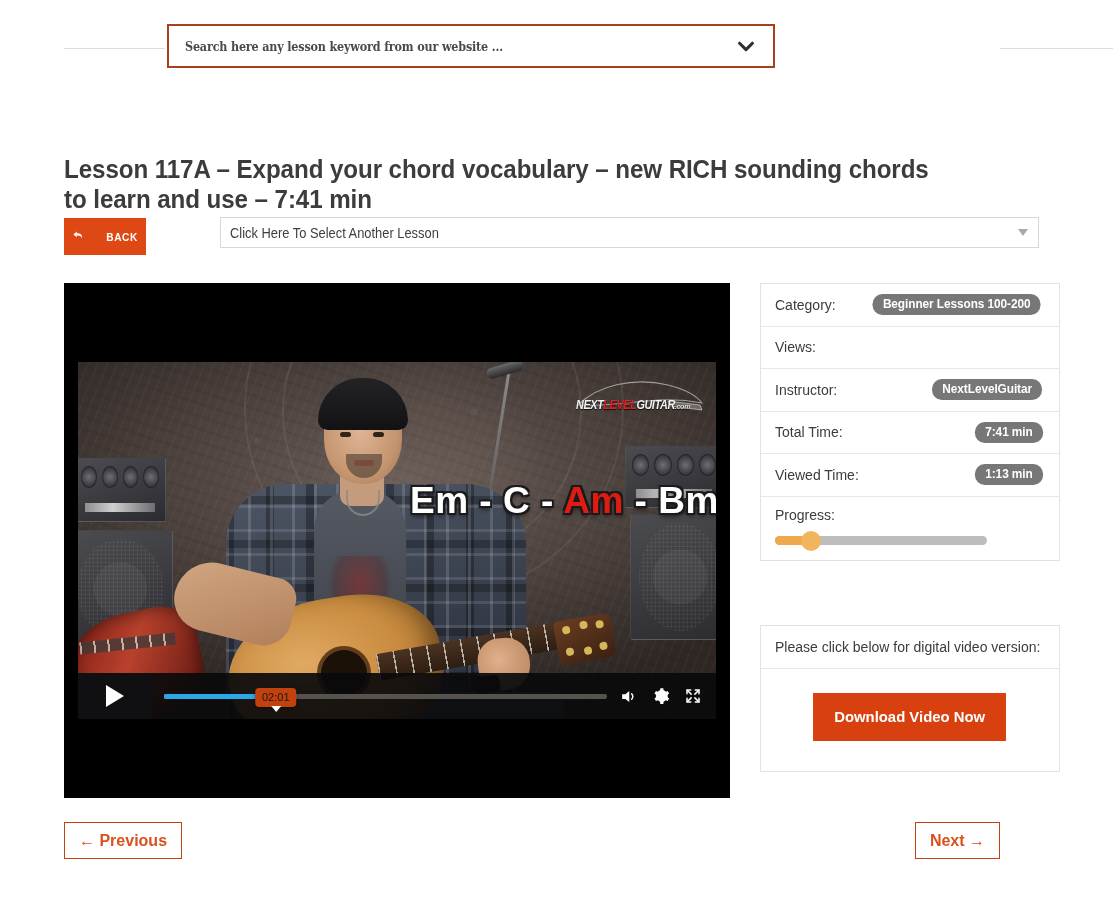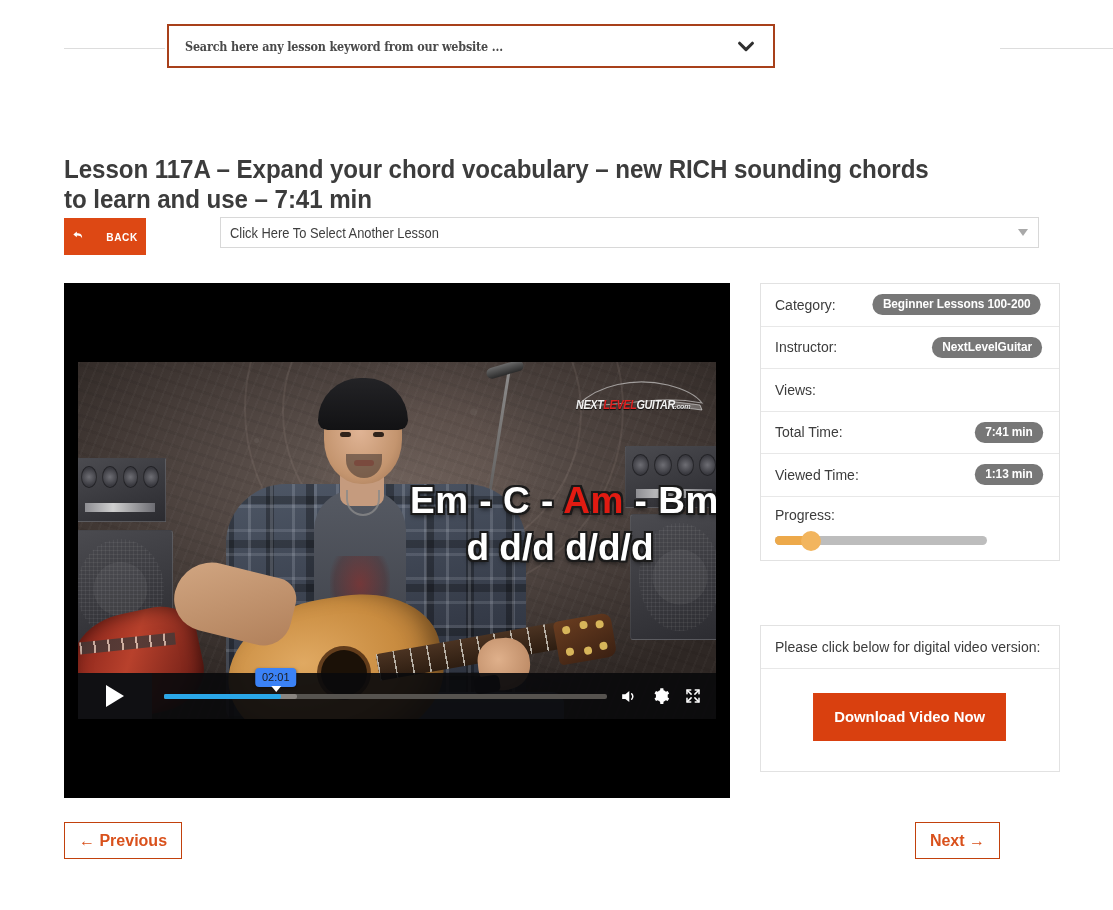--- a/index.html
+++ b/index.html
@@ -313,22 +313,22 @@
   .play-tri {
     width: 0; height: 0;
     border-top: 11px solid transparent; border-bottom: 11px solid transparent;
     border-left: 18px solid #ffffff;
   }
   .scrub-wrap { flex: 1; position: relative; height: 46px; display: flex; align-items: center; padding: 0 12px; }
   .scrub-track { position: relative; width: 100%; height: 5px; background: #56534f; border-radius: 2px; }
   .scrub-buffer { position: absolute; left: 0; top: 0; height: 5px; width: 30%; background: #8a8580; border-radius: 2px; }
   .scrub-played { position: absolute; left: 0; top: 0; height: 5px; width: 26.5%; background: #2aa7e8; border-radius: 2px; }
   .tooltip {
-    position: absolute; left: 26.5%; bottom: 32px; transform: translateX(-50%);
-    background: #3b82f6; color: #1a1a1a; font-size: 11px;
+    position: absolute; left: 26.5%; bottom: 12px; transform: translateX(-50%);
+    background: #c2410c; color: #1a1a1a; font-size: 11px;
     padding: 3px 7px 4px; border-radius: 4px; white-space: nowrap;
     box-shadow: 0 1px 3px rgba(0,0,0,.4);
   }
   .tooltip:after {
     content: ""; position: absolute; left: 50%; bottom: -5px; margin-left: -5px;
     border-left: 5px solid transparent; border-right: 5px solid transparent;
     border-top: 6px solid #ffffff;
   }
   .ctrl-icons { display: flex; align-items: center; gap: 14px; padding-right: 14px; flex: 0 0 auto; }
   .ctrl-icons .ic { cursor: pointer; display: flex; }
@@ -501,21 +501,20 @@
 
       <div class="nlg-logo">
         <svg viewBox="0 0 134 42" width="134" height="42" style="position:absolute;inset:0">
           <path d="M6 26 C26 6 62 -2 96 6 C112 10 124 16 130 24 C120 22 104 20 86 21 C58 23 26 28 6 26 Z" fill="none" stroke="rgba(240,240,240,.55)" stroke-width="1.1"></path>
           <path d="M96 22 L128 26 L130 31 L98 27 Z" fill="rgba(225,225,225,.30)" stroke="rgba(240,240,240,.55)" stroke-width="1"></path>
         </svg>
         <div class="nlg-text"><span class="w">NEXT</span><span class="r">LEVEL</span><span class="w">GUITAR</span><span class="dot">.com</span></div>
       </div>
 
       <div class="chord-line"><span>Em - C - </span><span class="hl">Am</span><span> - Bm</span></div>
-      <div class="strum-line">d  d/d  d/d/d</div>
 
       <div class="controls">
         <div class="play-btn">
           <span class="play-tri"></span>
         </div>
         <div class="scrub-wrap">
           <div class="scrub-track">
             <div class="scrub-buffer"></div>
             <div class="scrub-played"></div>
           </div>
@@ -551,26 +550,26 @@
       </div>
     </div>
   </div>
 
   <div class="info-card">
     <div class="info-row">
       <span class="info-label">Category:</span>
       <span class="badge">Beginner Lessons 100-200</span>
     </div>
     <div class="info-row">
+      <span class="info-label">Views:</span>
+      <span></span>
+    </div>
+    <div class="info-row">
       <span class="info-label">Instructor:</span>
       <span class="badge">NextLevelGuitar</span>
-    </div>
-    <div class="info-row">
-      <span class="info-label">Views:</span>
-      <span></span>
     </div>
     <div class="info-row">
       <span class="info-label">Total Time:</span>
       <span class="badge">7:41 min</span>
     </div>
     <div class="info-row">
       <span class="info-label">Viewed Time:</span>
       <span class="badge">1:13 min</span>
     </div>
     <div class="info-row progress-row">

